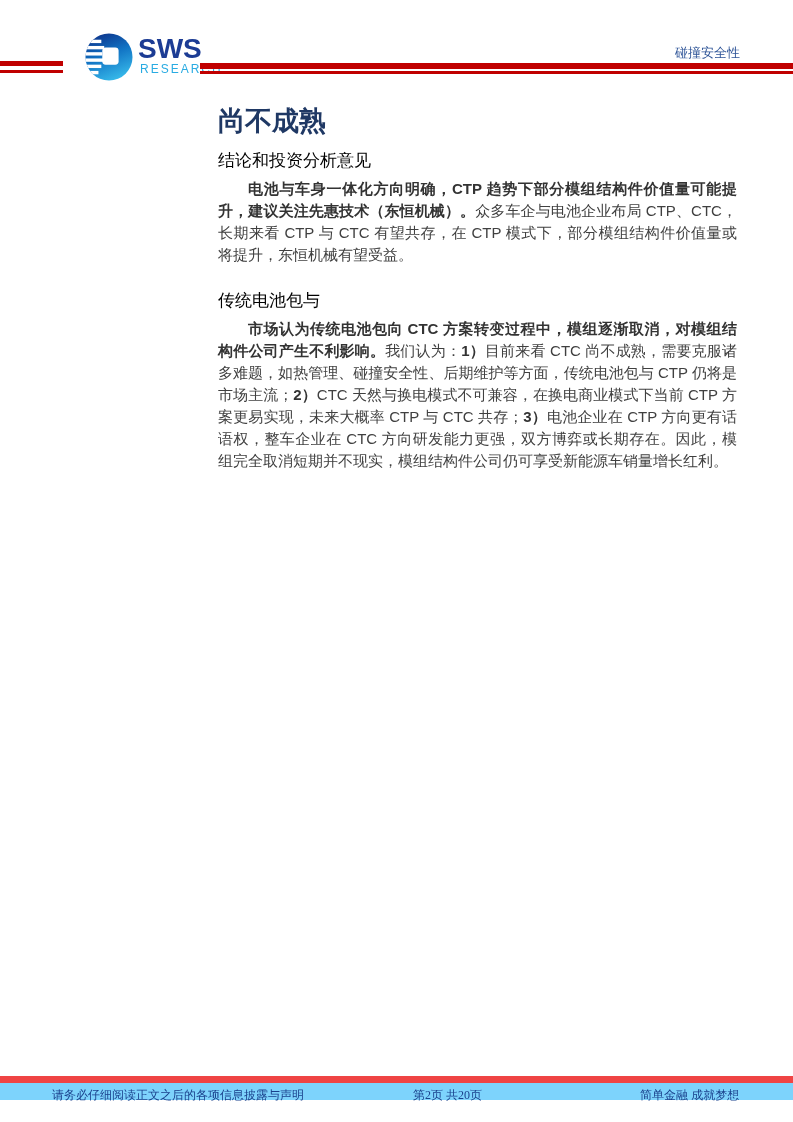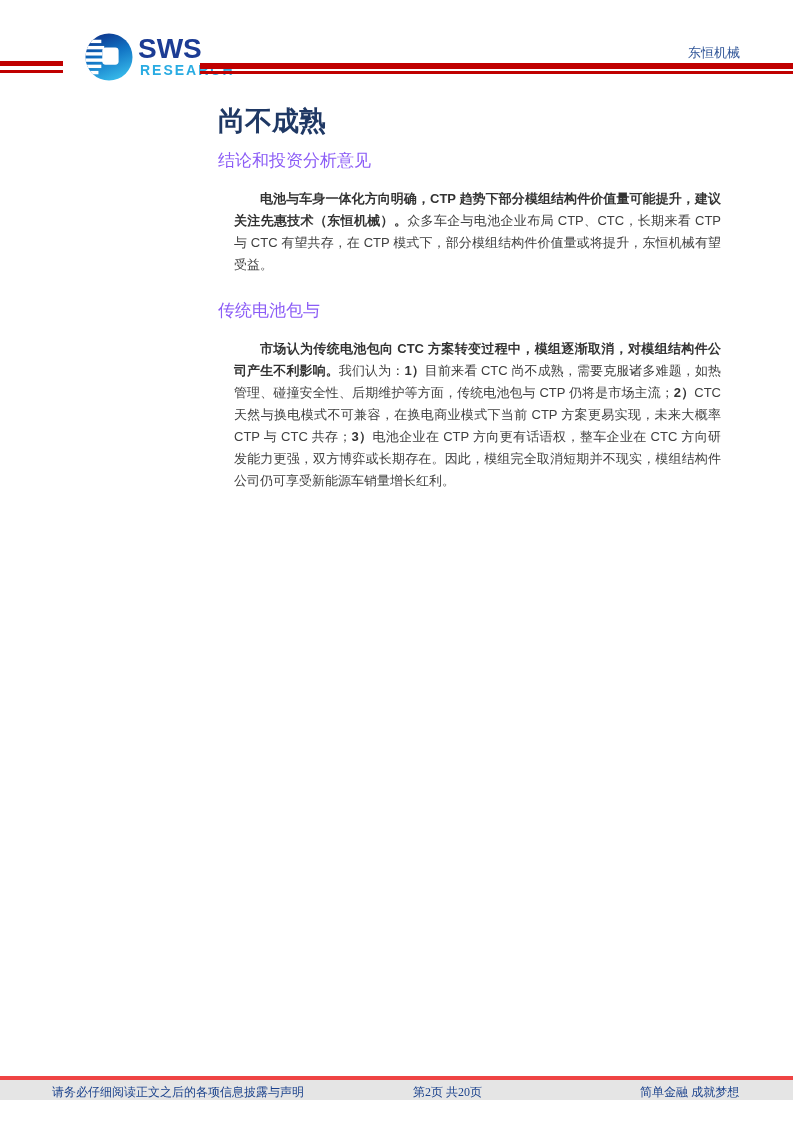--- a/index.html
+++ b/index.html
@@ -13,53 +13,53 @@
   
   .logo-circle {
     position:absolute; left:85px; top:33px; width:48px; height:48px;
   }
   .logo-sws {
     position:absolute; left:138px; top:35px;
     font-size:28px; font-weight:700; color:#1C3C94; letter-spacing:0px; line-height:1;
   }
   .logo-research {
     position:absolute; left:140px; top:63px;
-    font-size:14px; font-weight:bold; color:#29ABE2; letter-spacing:2px; line-height:1;
+    font-size:12px; font-weight:normal; color:#29ABE2; letter-spacing:2px; line-height:1;
   }
   .report-type {
     position:absolute; right:53px; top:44px;
     font-size:13px; color:#2E5497;
   }
   .rule { position:absolute; background:#C00000; }
   .rule-left-thick  { left:0;   top:61px; width:63px;  height:5px; }
   .rule-left-thin   { left:0;   top:70px; width:63px;  height:3px; }
   .rule-right-thick { left:200px; top:63px; width:593px; height:6px; }
   .rule-right-thin  { left:200px; top:71px; width:593px; height:3px; }
 
   
   .content { position:absolute; left:218px; top:106px; width:519px; }
   .page-title {
     font-size:27px; font-weight:bold; color:#1F3864;
     line-height:1.15; margin:0 0 13px 0;
   }
   .section h2 {
-    font-size:17px; font-weight:normal; color:#8b5cf6;
+    font-size:17px; font-weight:normal; color:#000000;
     line-height:1.3; margin:24px 0 6px 0;
   }
   .section:first-of-type h2 { margin-top:2px; }
   .section p {
-    font-size:13px; line-height:22px; color:#404040;
-    text-align:justify; text-indent:2em; margin:16px;
+    font-size:15px; line-height:22px; color:#404040;
+    text-align:justify; text-indent:2em; margin:0;
   }
   .section p span.b { font-weight:bold; color:#333333; }
 
   
   .footer-bar {
     position:absolute; left:0; top:1076px; width:793px; height:24px;
-    background:#e5e5e5; border-top:4px solid #ef4444;
+    background:#7dd3fc; border-top:7px solid #ef4444;
   }
   .footer-bar span {
     position:absolute; top:0; height:24px; line-height:24px;
     font-size:12px; color:#1A418C; white-space:nowrap;
   }
   .footer-disclaimer { left:52px; }
   .footer-pageinfo   { left:413px;font-family:Liberation Serif, serif; }
   .footer-slogan     { left:640px; }
 </style>
 </head>
@@ -83,21 +83,21 @@
       <rect x="0" y="27" width="40" height="7"></rect>
       <rect x="0" y="40" width="36" height="7"></rect>
       <rect x="0" y="53" width="40" height="7"></rect>
       <rect x="0" y="66" width="34" height="7"></rect>
       <rect x="0" y="79" width="28" height="7"></rect>
     </g>
     <rect x="36" y="30" width="34" height="36" rx="7" fill="#ffffff"></rect>
   </svg>
   <div class="logo-sws">SWS</div>
   <div class="logo-research">RESEARCH</div>
-  <div class="report-type">东恒机械</div>
+  <div class="report-type">碰撞安全性</div>
   <div class="rule rule-left-thick"></div>
   <div class="rule rule-left-thin"></div>
   <div class="rule rule-right-thick"></div>
   <div class="rule rule-right-thin"></div>
 </div>
 
 <div class="content">
   <h1 class="page-title">尚不成熟</h1>
 
   <div class="section">

